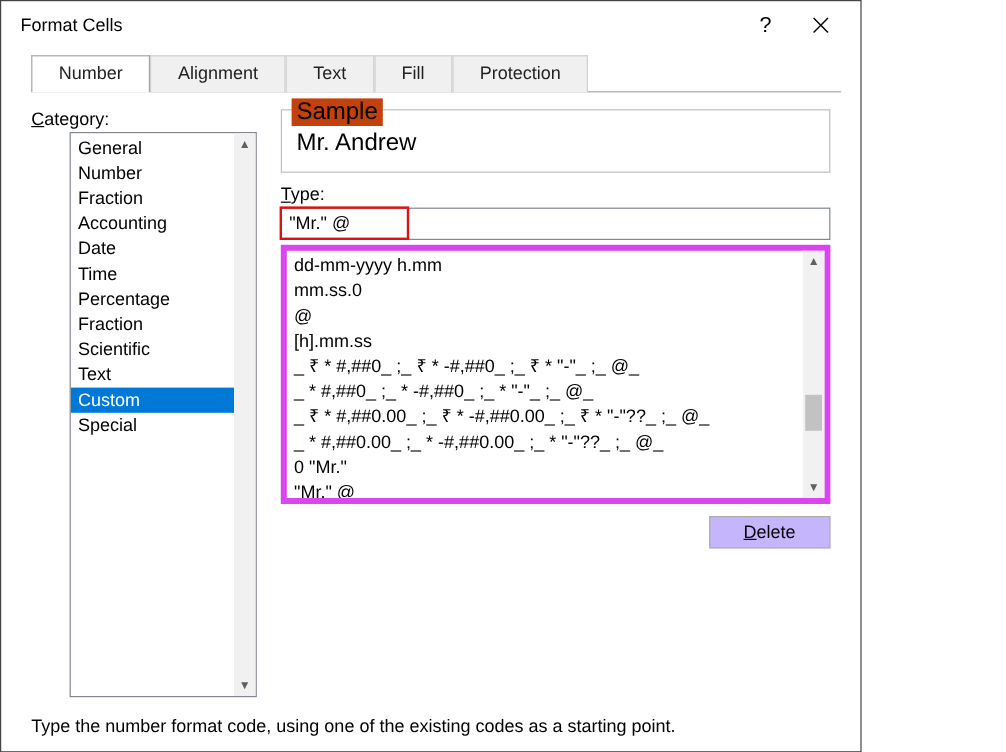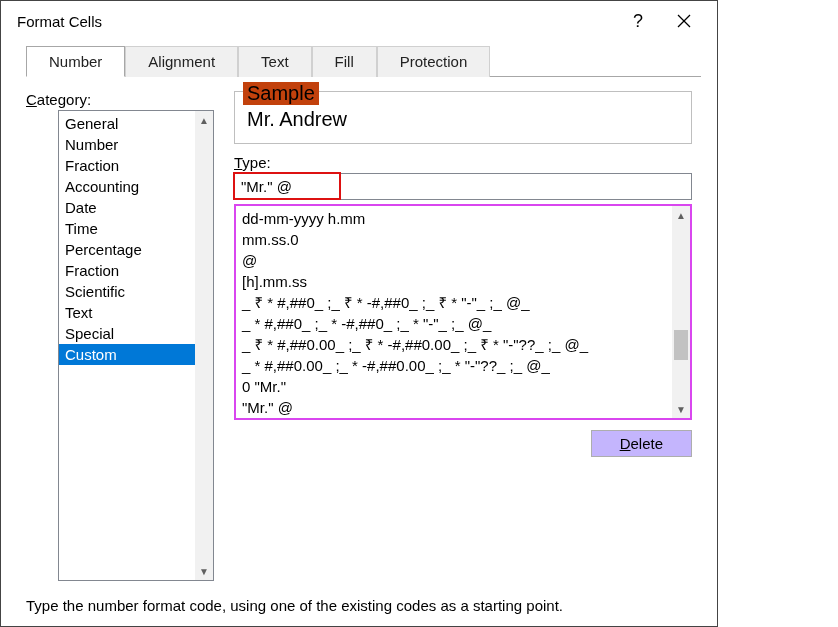--- a/index.html
+++ b/index.html
@@ -175,21 +175,21 @@
     width: 100%;
     border: none;
     outline: none;
     font-family: inherit;
     font-size: 15px;
     padding: 4px 6px;
     background: transparent;
   }
 
   .formats-box {
-    border: 2px solid #d946ef;
+    border: 5px solid #d946ef;
     display: flex;
     height: 216px;
   }
   .formats-items {
     flex: 1;
     padding: 2px 0;
     overflow: hidden;
   }
   .formats-items .fmt {
     padding: 0 6px;
@@ -253,22 +253,22 @@
               <div class="listbox-item">General</div>
               <div class="listbox-item">Number</div>
               <div class="listbox-item">Fraction</div>
               <div class="listbox-item">Accounting</div>
               <div class="listbox-item">Date</div>
               <div class="listbox-item">Time</div>
               <div class="listbox-item">Percentage</div>
               <div class="listbox-item">Fraction</div>
               <div class="listbox-item">Scientific</div>
               <div class="listbox-item">Text</div>
+              <div class="listbox-item selected">Custom</div>
               <div class="listbox-item">Special</div>
-              <div class="listbox-item selected">Custom</div>
             </div>
           <div class="faux-scroll">
             <div class="arrow">▲</div>
             <div class="track"></div>
             <div class="arrow">▼</div>
           </div>
         </div>
       </div>
 
       <div class="right-col">

